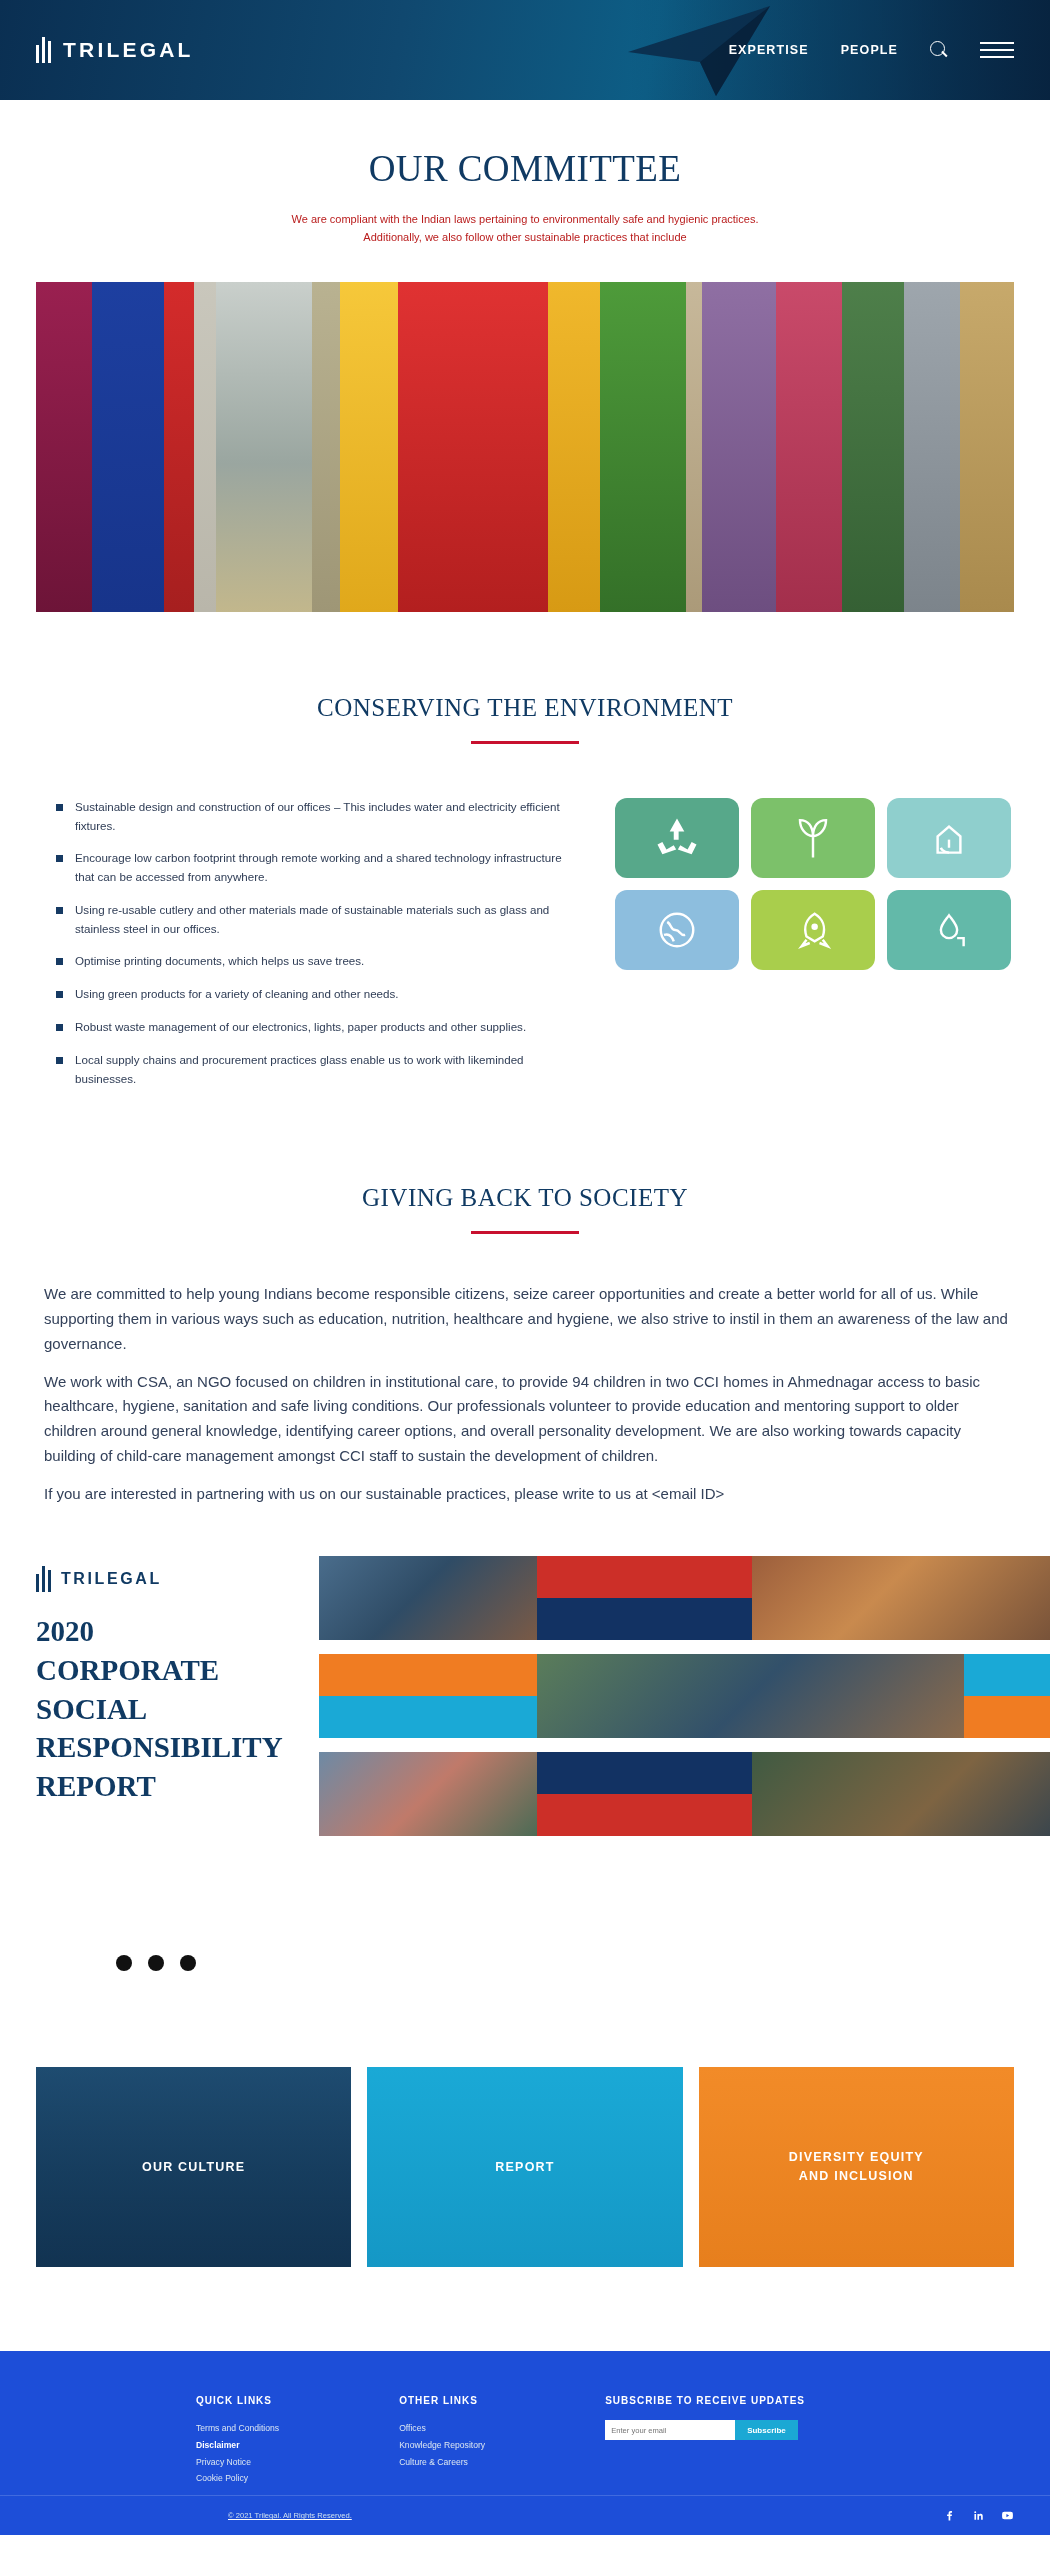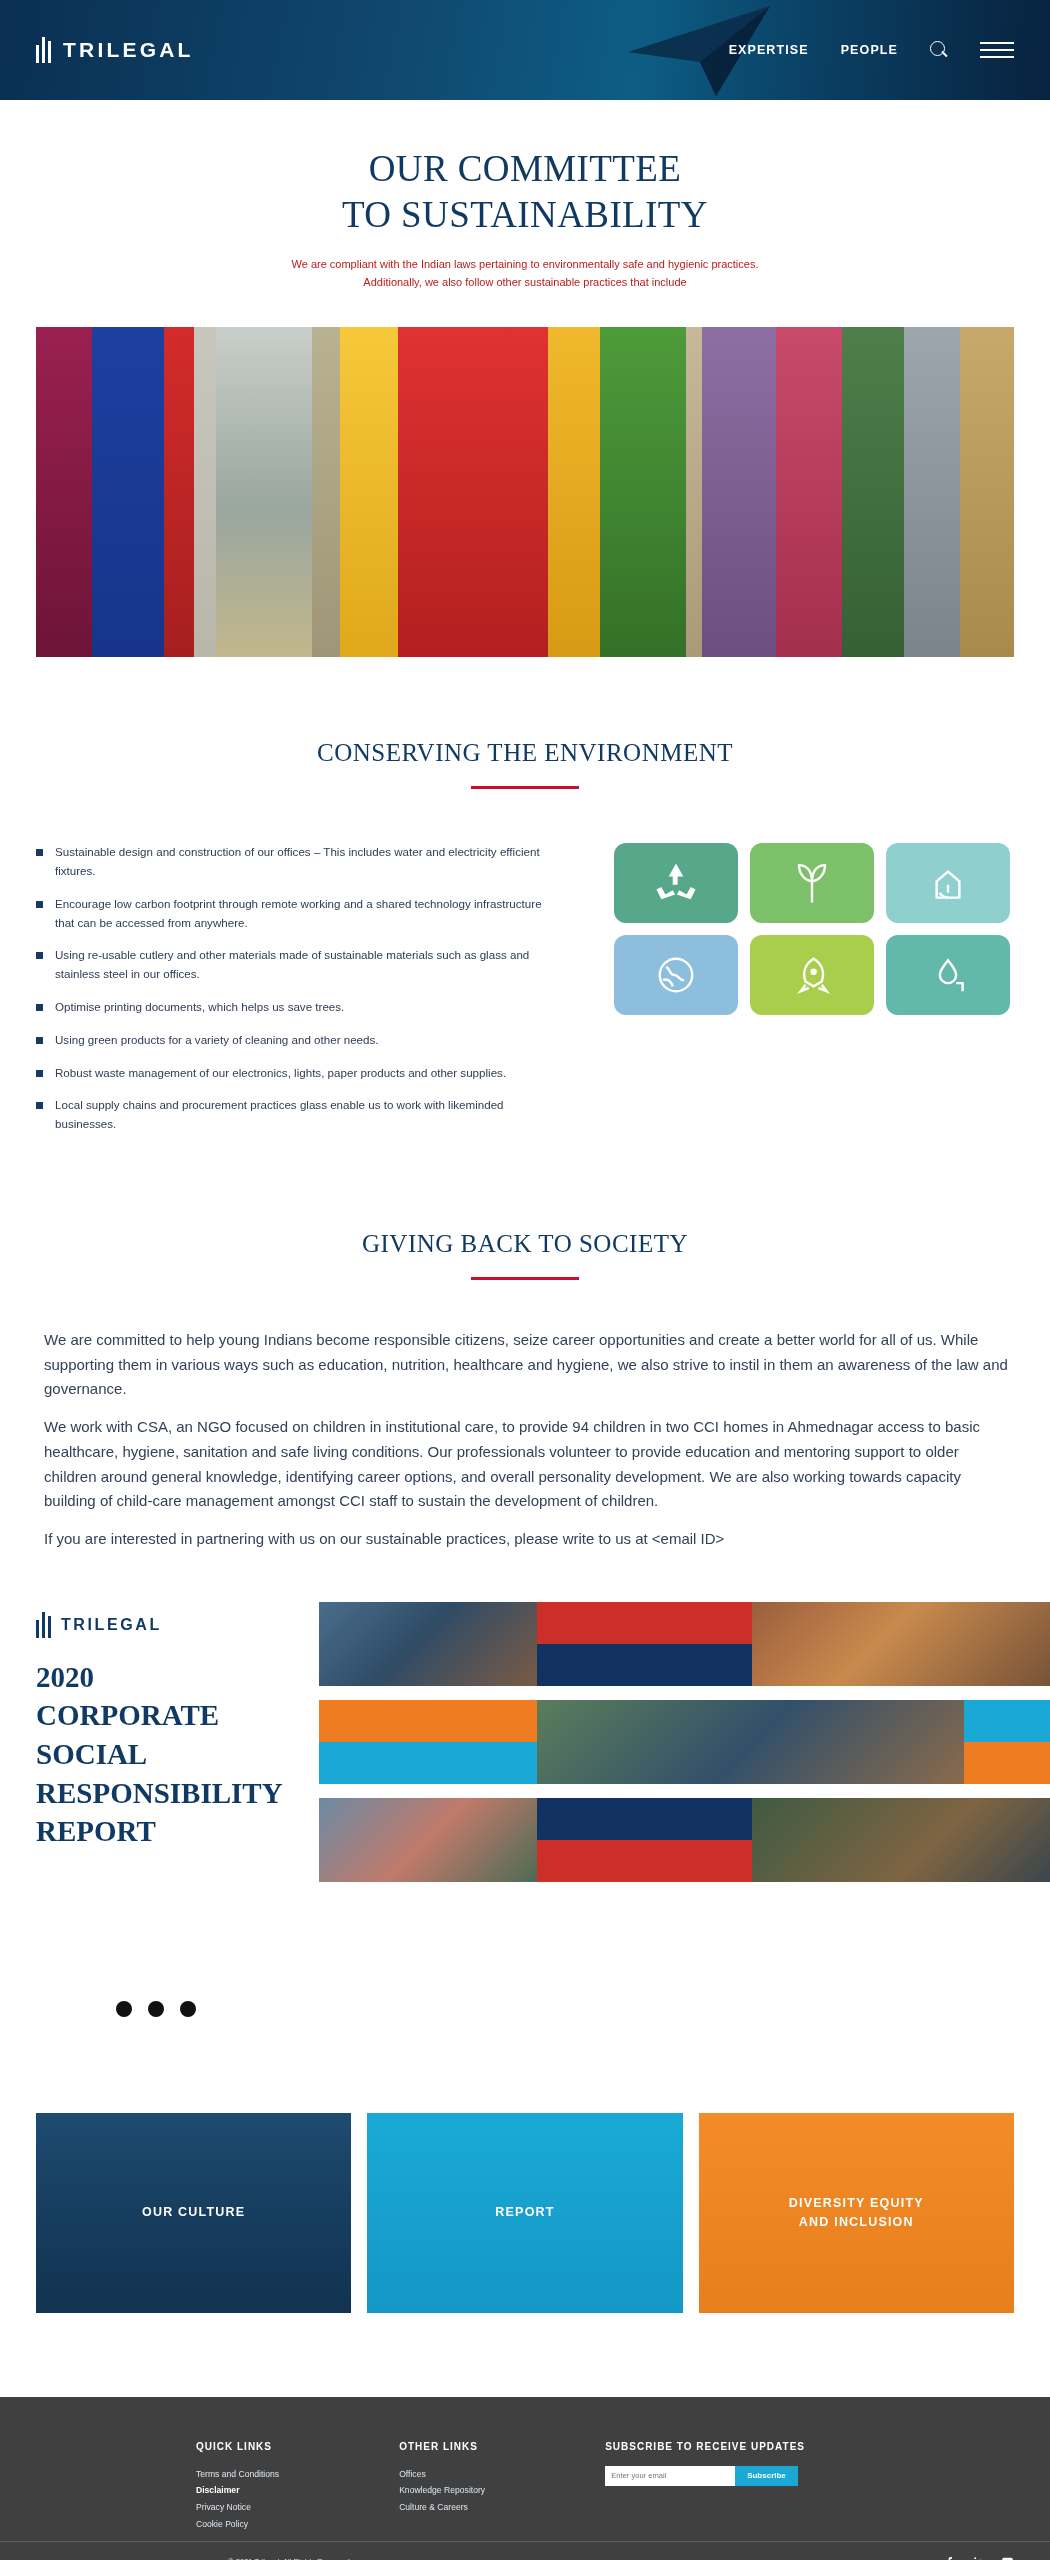--- a/index.html
+++ b/index.html
@@ -72,21 +72,21 @@
   .hb{flex:0 0 auto;height:100%;position:relative;}
 
   
   .sec-title{
     text-align:center;font-family:"Liberation Serif", serif;font-size:25px;color:#103a63;
     letter-spacing:.5px;margin-top:82px;
   }
   .sec-rule{width:108px;height:3px;background:#c8102e;margin:19px auto 0 auto;}
 
   
-  .env{display:flex;gap:40px;padding:0 36px;margin-top:48px;}
+  .env{display:flex;gap:40px;padding:0 36px;margin-top:48px;margin-left:20px;}
   .env-list{width:520px;padding-top:6px;}
   .env-list li{
     list-style:none;display:flex;gap:12px;margin-bottom:14px;font-size:11.6px;line-height:1.62;color:#2e3c55;
   }
   .bullet{flex:0 0 auto;width:7px;height:7px;background:#163a63;margin-top:6px;}
   .env-icons{
     width:400px;display:grid;grid-template-columns:repeat(3,124px);grid-template-rows:80px 80px;gap:12px;
     margin-left:auto;padding-top:6px;
   }
   .eico{border-radius:12px;display:flex;align-items:center;justify-content:center;}
@@ -115,21 +115,21 @@
   .promos{display:flex;gap:16px;padding:0 36px;margin-top:96px;}
   .promo{
     flex:1;height:200px;position:relative;overflow:hidden;display:flex;align-items:center;justify-content:center;cursor:pointer;
   }
   .promo .label{
     position:relative;z-index:3;color:#ffffff;font-size:12.5px;font-weight:bold;letter-spacing:1.2px;text-align:center;line-height:1.5;
   }
 
   
   .footer{
-    margin-top:84px;background:#404040;color:#fff;padding:44px 36px 0 36px;height:184px;position:relative;
+    margin-top:84px;background:#1d4ed8;color:#fff;padding:44px 36px 0 36px;height:184px;position:relative;
   }
   .f-cols{display:flex;padding-left:160px;gap:120px;}
   .f-h{font-size:10px;font-weight:bold;letter-spacing:1px;margin-bottom:14px;}
   .f-link{display:block;font-size:8.6px;line-height:1.95;color:#dce7f1;text-decoration:none;cursor:pointer;}
   .f-link.active{color:#fff;font-weight:bold;}
   .sub-row{display:flex;margin-top:8px;}
   .sub-input{
     width:130px;height:20px;border:none;background:#fff;color:#8a97a8;font-size:7.6px;padding:0 6px;
     font-family:"Liberation Sans", sans-serif;
   }
@@ -174,21 +174,20 @@
           <span></span>
           <span></span>
         </div>
     </div>
   </div>
 
 
   <div class="hero">
     <h1>
       <span>OUR COMMITTEE</span><br>
-      <span>TO SUSTAINABILITY</span>
     </h1>
     <p>
       <span>We are compliant with the Indian laws pertaining to environmentally safe and hygienic practices.</span><br>
       <span>Additionally, we also follow other sustainable practices that include</span>
     </p>
   </div>
 
   <div class="hero-img">
     <div class="hb" style="width:56px;background:linear-gradient(180deg,#9a2050,#6d1438);"></div>
     <div class="hb" style="width:72px;background:linear-gradient(180deg,#1d3fa0,#17348a);"></div>

